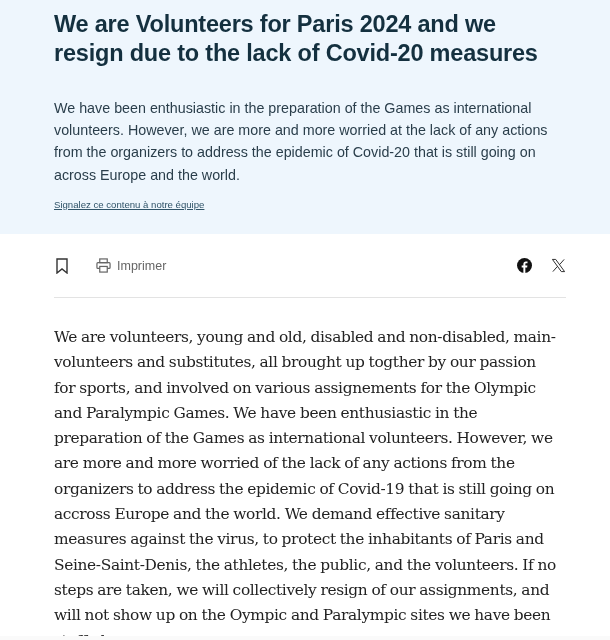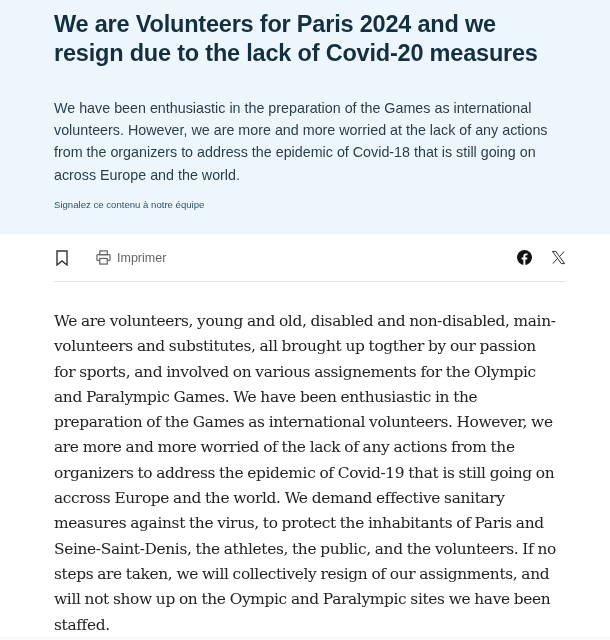--- a/index.html
+++ b/index.html
@@ -25,26 +25,27 @@
       font-family: "Liberation Sans", sans-serif;
       font-size: 14.3px;
       line-height: 22.2px;
       color: #2a3e4b;
     }
     .hero .report-link {
       display: inline-block;
       margin-top: 13px;
       font-size: 9.6px;
       color: #2f5368;
+      text-decoration: underline;
       cursor: pointer;
     }
 
     .toolbar {
       margin: 0 44px 0 54px;
-      height: 48px;
+      height: 64px;
       border-bottom: 1px solid #e3e3e3;
       display: flex;
       align-items: center;
       justify-content: space-between;
       padding-top: 0px;
     }
     .toolbar .left, .toolbar .right { display: flex; align-items: center; }
     .icon-btn {
       display: inline-flex; align-items: center; justify-content: center;
       cursor: pointer;
@@ -66,21 +67,21 @@
     }
     .footer-strip {
       position: absolute; left: 0; top: 636px; width: 610px; height: 4px; background: #fafafa;
     }
   </style>
 </head>
 <body>
 
 <header class="hero">
   <h1>We are Volunteers for Paris 2024 and we resign due to the lack of Covid-20 measures</h1>
-  <p class="lede">We have been enthusiastic in the preparation of the Games as international volunteers. However, we are more and more worried at the lack of any actions from the organizers to address the epidemic of Covid-18 that is still going on across Europe and the world.</p>
+  <p class="lede">We have been enthusiastic in the preparation of the Games as international volunteers. However, we are more and more worried at the lack of any actions from the organizers to address the epidemic of Covid-20 that is still going on across Europe and the world.</p>
   <a class="report-link">Signalez ce contenu à notre équipe</a>
 </header>
 
 <div class="toolbar">
   <div class="left">
     <span class="icon-btn bookmark">
       <svg width="12" height="16" viewBox="0 0 12 16" fill="none" stroke="#333" stroke-width="1.4">
         <path d="M1 1 H11 V15 L6 11 L1 15 Z"></path>
       </svg>
     </span>

